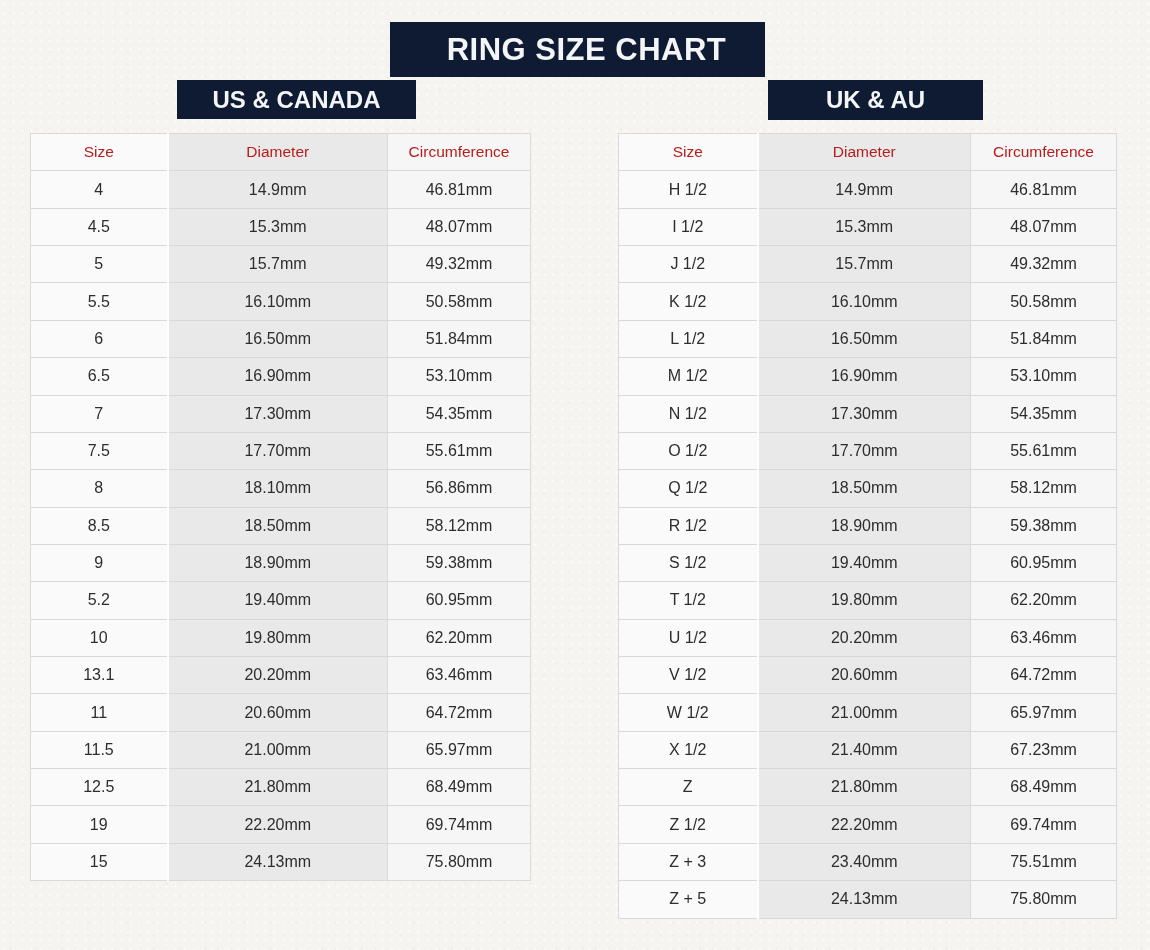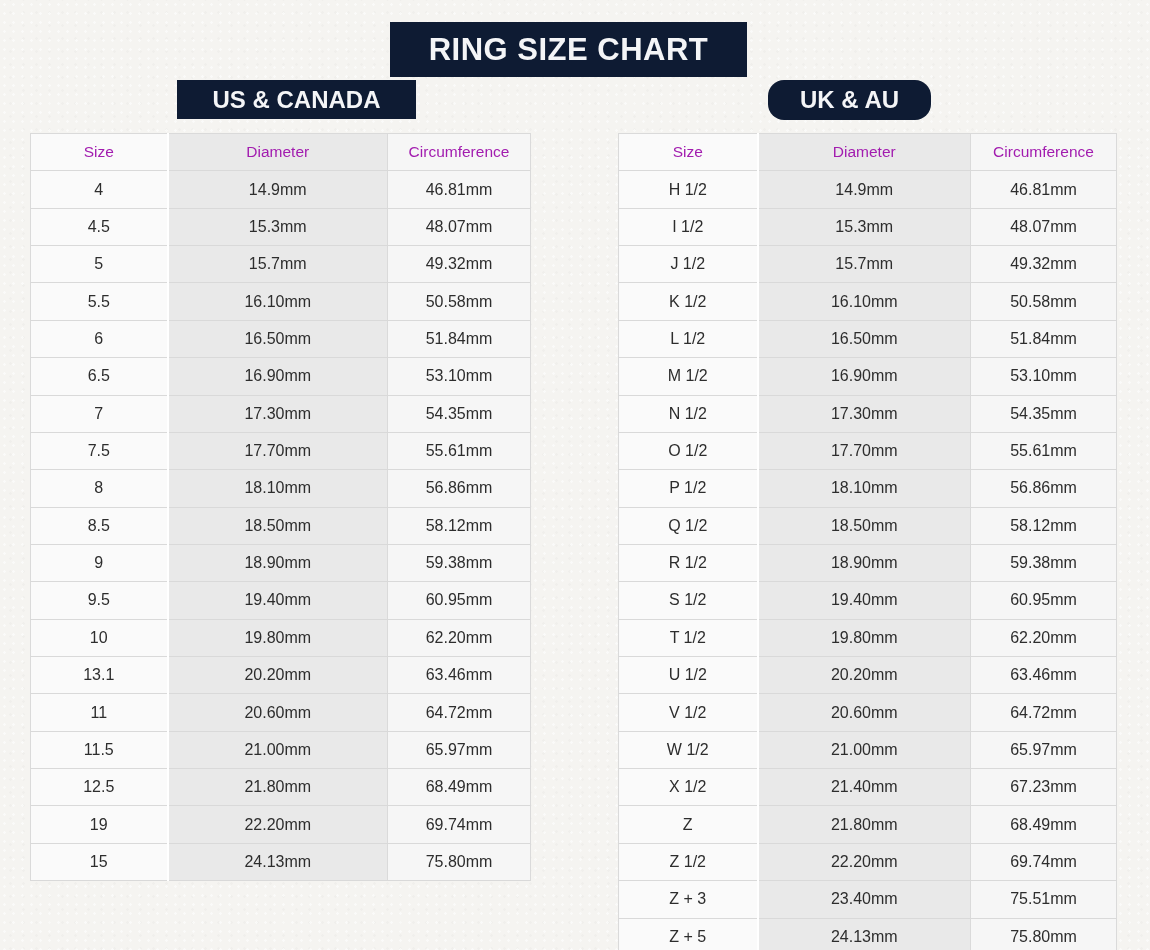--- a/index.html
+++ b/index.html
@@ -20,30 +20,29 @@
   }
   .banner{
     position:absolute;
     background:#0e1b33;
     color:#f4f5f7;
     display:flex;align-items:center;justify-content:center;
     font-weight:700;
   }
   .title-banner{
     left:390px;top:22px;width:357px;height:55px;
-    font-size:31px;letter-spacing:.5px;
+    font-size:31px;letter-spacing:.5px;padding-left:18px;
   }
   .region-banner-left{
     left:177px;top:80px;width:239px;height:39px;
     font-size:24px;
   }
   .region-banner-right{
-    left:768px;top:80px;width:163px;height:40px;
+    left:768px;top:80px;width:215px;height:40px;
     font-size:24px;
-    border-radius:16px;
   }
   table.size-table{
     position:absolute;
     top:133px;
     border-collapse:collapse;
     table-layout:fixed;
     border:1px solid #dadada;
     background:#fafafa;
   }
   .table-us{left:30px;width:500px;}
@@ -55,21 +54,21 @@
     vertical-align:middle;
     border-bottom:1px solid #d9d9d9;
     font-weight:400;
     color:#2d2d2d;
     font-size:16px;
     white-space:nowrap;
     overflow:hidden;
   }
   .size-table th{
     font-size:15.5px;
-    color:#a21caf;
+    color:#b91c1c;
   }
   .size-table .col0{background:#fafafa;}
   .size-table .col1{
     background:#e9e9e9;
     border-left:2px solid #ffffff;
     border-right:1px solid #dadada;
   }
   .size-table .col2{background:#f6f6f6;}
   .table-us col.c0{width:137px;} .table-us col.c1{width:220px;} .table-us col.c2{width:143px;}
   .table-uk col.c0{width:139px;} .table-uk col.c1{width:213px;} .table-uk col.c2{width:146px;}
@@ -154,21 +153,21 @@
           <td class="col0">8.5</td>
           <td class="col1">18.50mm</td>
           <td class="col2">58.12mm</td>
         </tr>
         <tr>
           <td class="col0">9</td>
           <td class="col1">18.90mm</td>
           <td class="col2">59.38mm</td>
         </tr>
         <tr>
-          <td class="col0">9.5</td>
+          <td class="col0">5.2</td>
           <td class="col1">19.40mm</td>
           <td class="col2">60.95mm</td>
         </tr>
         <tr>
           <td class="col0">10</td>
           <td class="col1">19.80mm</td>
           <td class="col2">62.20mm</td>
         </tr>
         <tr>
           <td class="col0">13.1</td>
@@ -251,25 +250,20 @@
           <td class="col0">N 1/2</td>
           <td class="col1">17.30mm</td>
           <td class="col2">54.35mm</td>
         </tr>
         <tr>
           <td class="col0">O 1/2</td>
           <td class="col1">17.70mm</td>
           <td class="col2">55.61mm</td>
         </tr>
         <tr>
-          <td class="col0">P 1/2</td>
-          <td class="col1">18.10mm</td>
-          <td class="col2">56.86mm</td>
-        </tr>
-        <tr>
           <td class="col0">Q 1/2</td>
           <td class="col1">18.50mm</td>
           <td class="col2">58.12mm</td>
         </tr>
         <tr>
           <td class="col0">R 1/2</td>
           <td class="col1">18.90mm</td>
           <td class="col2">59.38mm</td>
         </tr>
         <tr>

